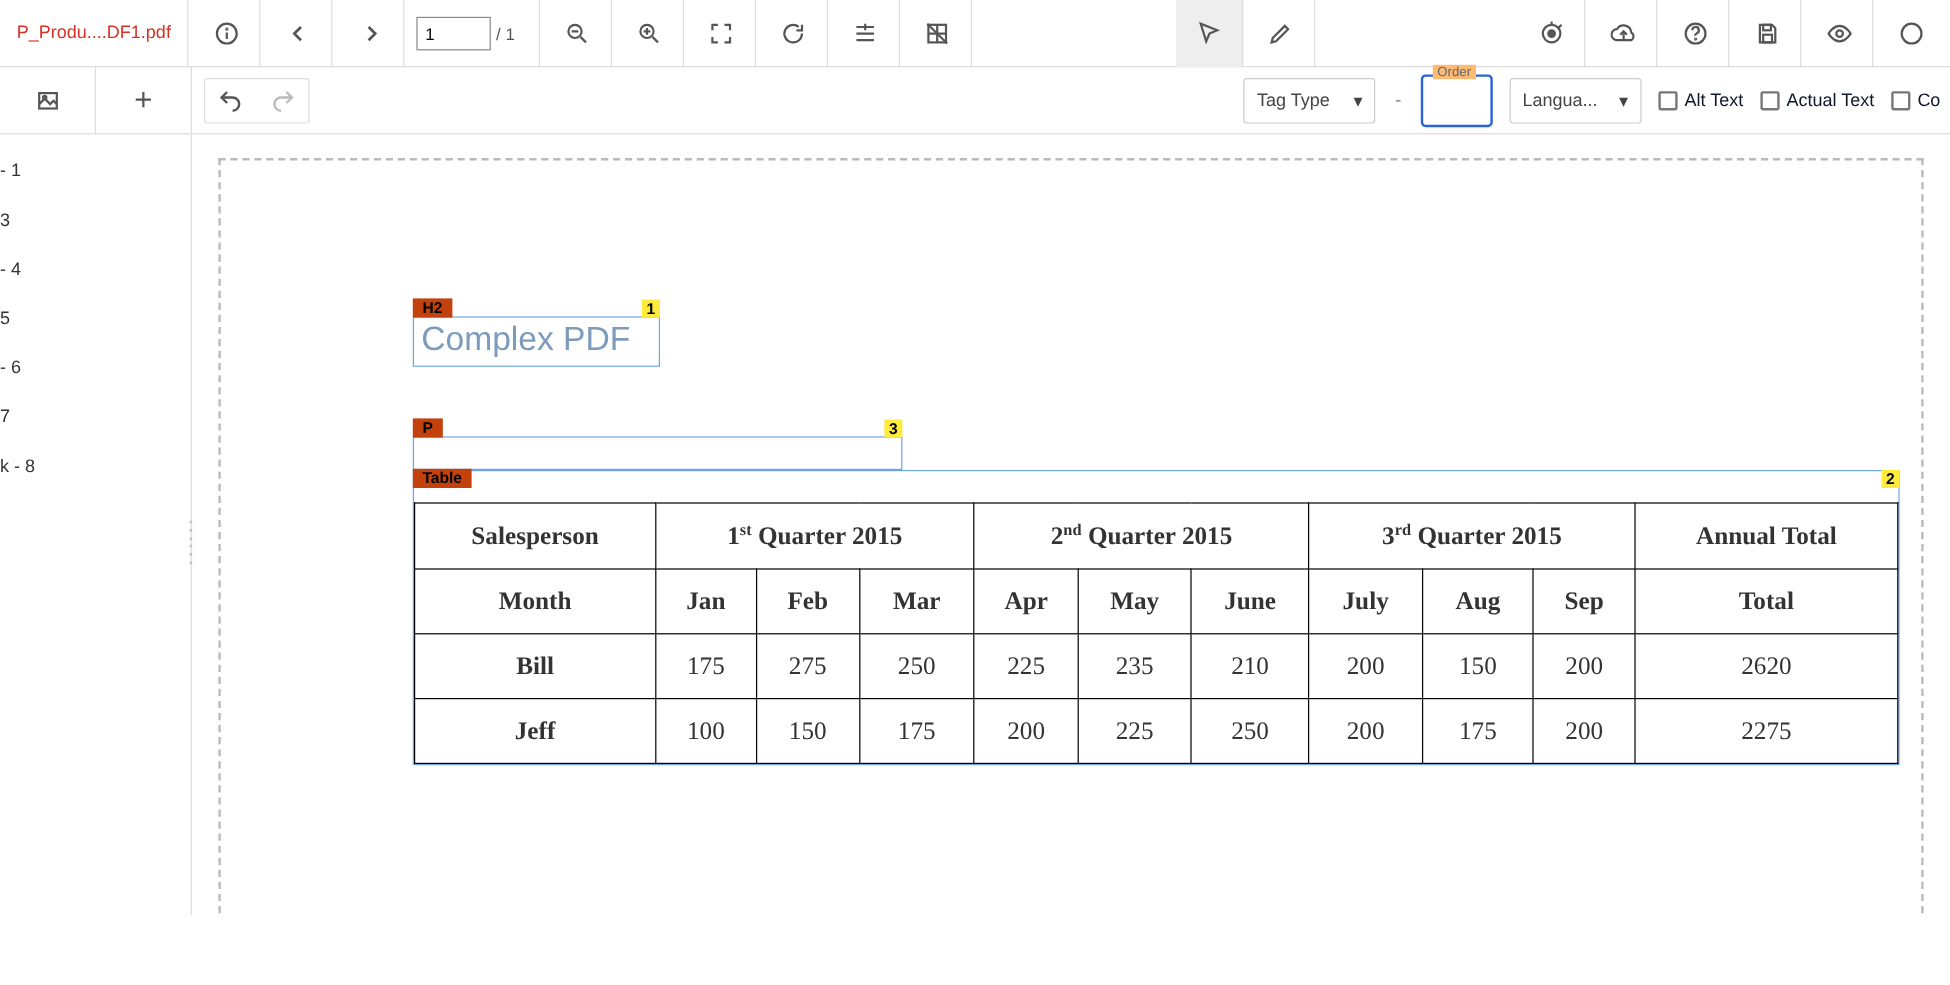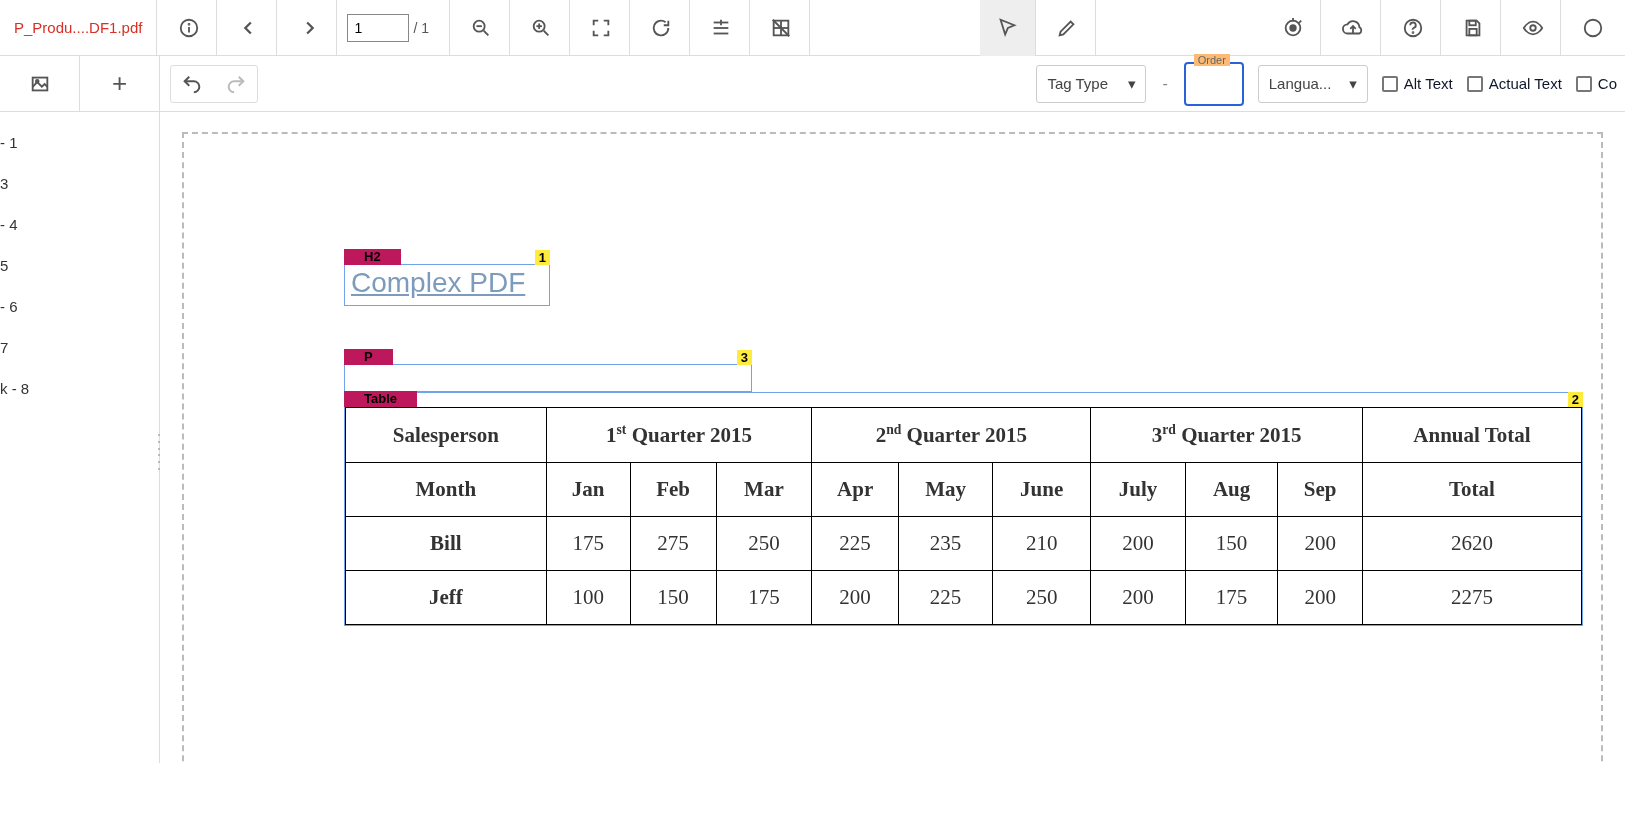--- a/index.html
+++ b/index.html
@@ -35,31 +35,31 @@
   
   .body { flex:1; display:flex; overflow:hidden; }
   .sidebar { width:160px; border-right:1px solid #ddd; padding:10px 0 0 0; position:relative; }
   .sidebar .item { padding:12px 0 12px 0; font-size:15px; color:#333; cursor:pointer; }
   .drag-grip { position:absolute; right:-3px; top:320px; width:6px; height:40px; display:flex; flex-direction:column; justify-content:space-around; align-items:center; }
   .drag-grip span { width:2px; height:2px; background:#aaa; border-radius:50%; }
   .canvas { flex:1; padding:20px 22px 0 22px; overflow:auto; }
   .page { border:2px dashed #bbb; min-height:760px; padding:160px 0 40px 0; position:relative; }
   
   .tag-frame { position:absolute; border:1px solid #6fa4e8; }
-  .tag-label { position:absolute; top:-16px; left:-1px; background:#be185d; color:#000; font-size:13px; font-weight:bold; padding:0 20px; line-height:16px; }
+  .tag-label { position:absolute; top:-16px; left:-1px; background:#c2410c; color:#000; font-size:13px; font-weight:bold; padding:0 8px; line-height:16px; }
   .tag-order { position:absolute; top:-15px; right:-1px; background:#ffeb3b; color:#000; font-size:13px; font-weight:bold; padding:0 4px; line-height:15px; }
   .h2-frame { left:160px; top:130px; width:206px; height:42px; }
-  .h2-frame .txt { color:#7c9bbd; font-size:28px; padding:2px 6px; font-family:Arial;text-decoration:underline; }
+  .h2-frame .txt { color:#7c9bbd; font-size:28px; padding:2px 6px; font-family:Arial; }
   .p-frame { left:160px; top:230px; width:408px; height:28px; }
   .p-frame .txt { color:#6b8bab; font-size:20px; padding:0 6px; font-family:Arial; }
   .table-frame { left:160px; top:258px; right:18px; }
   .table-frame .tag-label { top:-2px; }
   .table-frame .tag-order { top:-1px; }
   
-  table.data { width:100%; border-collapse:collapse; margin-top:14px; }
+  table.data { width:100%; border-collapse:collapse; margin-top:26px; }
   table.data th, table.data td { border:1px solid #000; padding:14px 8px; text-align:center; font-family:"Times New Roman", serif; font-size:21px; }
   table.data th { font-weight:bold; }
   sup { font-size:0.65em; }
   
   .ico { width:22px; height:22px; display:inline-block; }
 </style>
 </head>
 <body>
 
 <div class="app">

